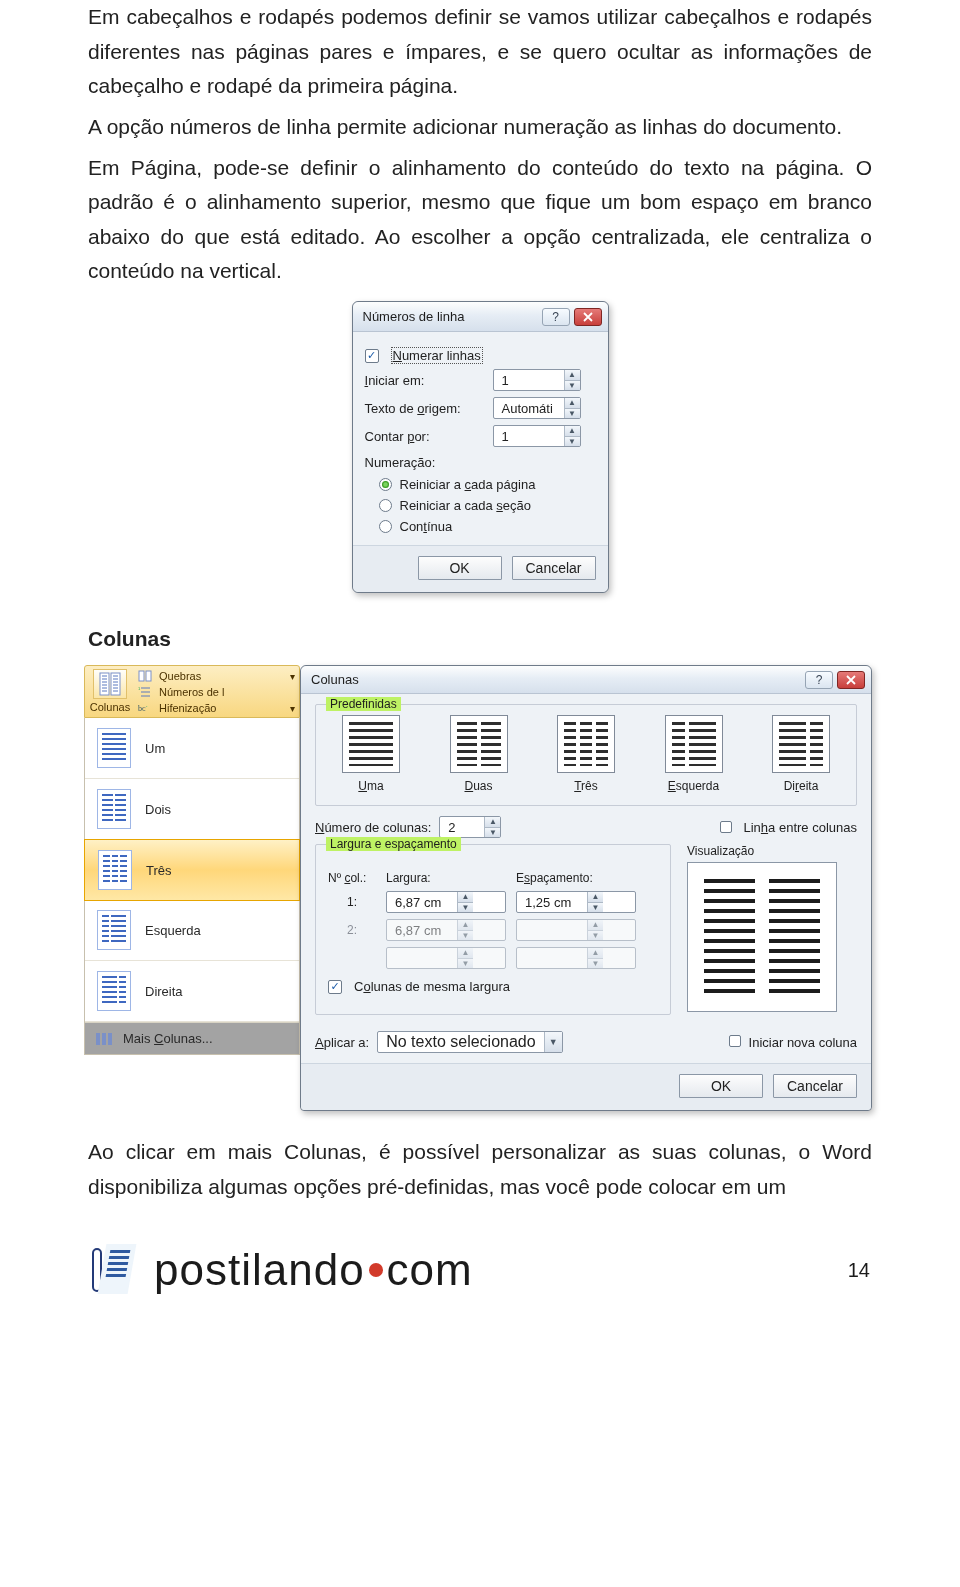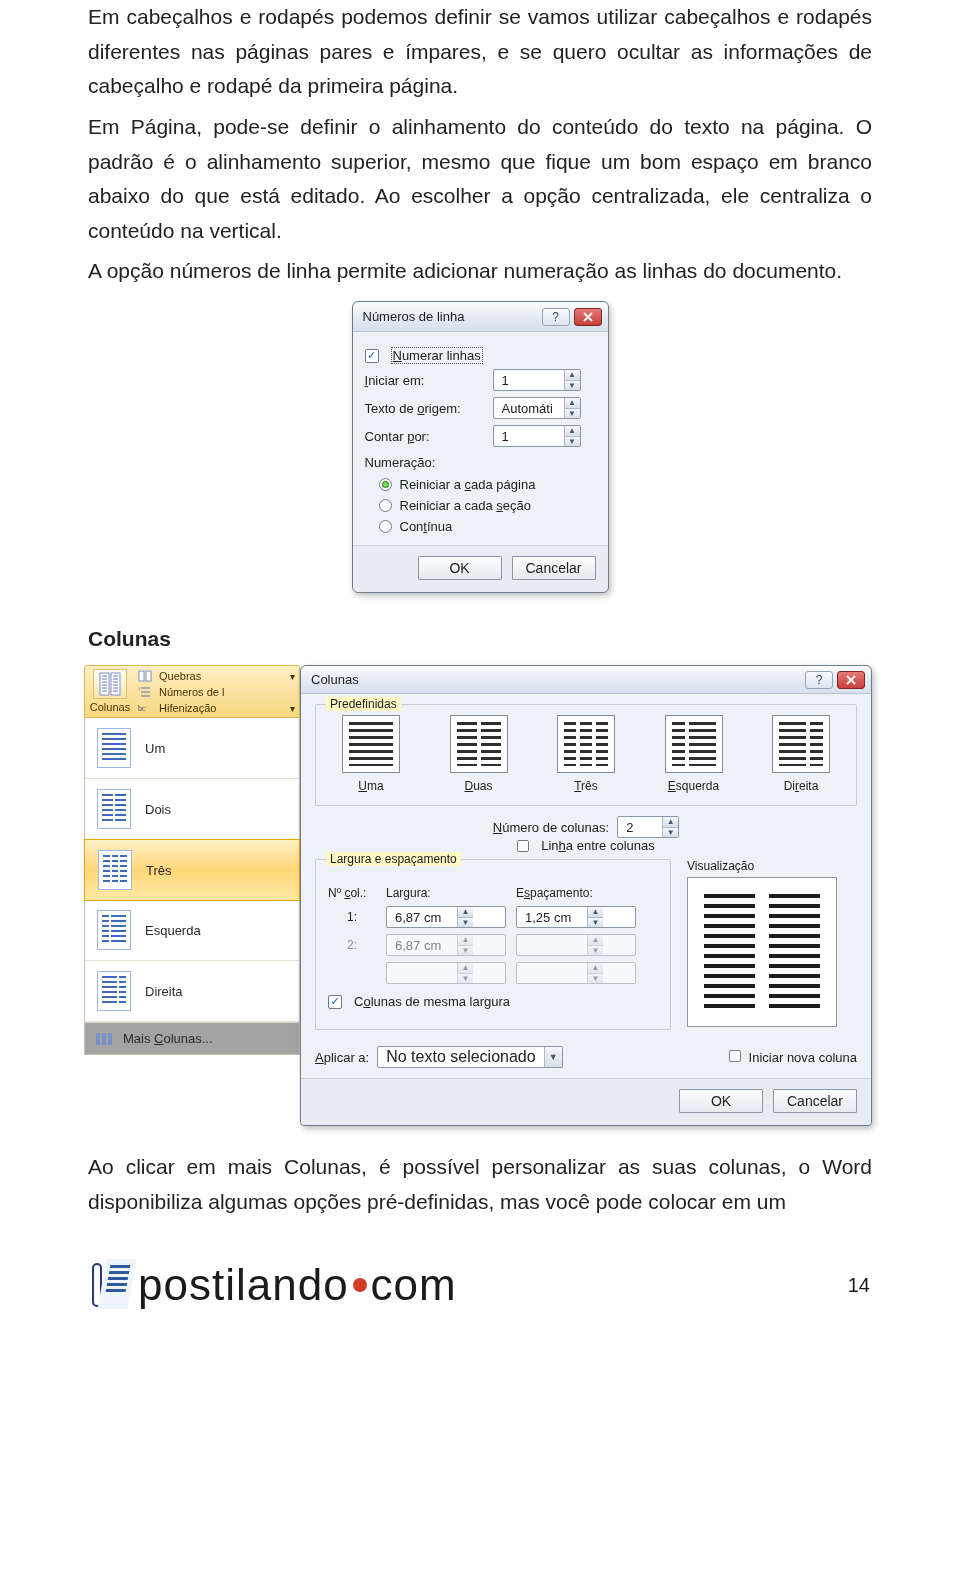--- a/index.html
+++ b/index.html
@@ -233,21 +233,21 @@
   .fieldset {
     border: 1px solid #c6ccd6;
     border-radius: 2px;
     padding: 10px 12px 12px 12px;
     position: relative;
     margin-bottom: 10px;
   }
   .fieldset .legend {
     position: absolute;
     top: -8px; left: 10px;
-    background: #fef9c3;
+    background: #bef264;
     padding: 0 4px;
     font-size: 12px; color: #1d1d1d;
   }
   .presets-row {
     display: flex; justify-content: space-between;
     gap: 4px;
   }
   .preset {
     display: flex; flex-direction: column; align-items: center; gap: 6px;
     width: 86px;
@@ -256,21 +256,21 @@
     width: 58px; height: 58px;
     border: 1px solid #808a98;
     background: #fff;
     display: flex; gap: 4px; padding: 6px;
   }
   .preset .pthumb .pc {
     flex: 1;
     background: repeating-linear-gradient(#2e2e2e 0 3px,#fff 3px 7px);
   }
   .preset .plbl { font-size: 12px; }
-  .row-line { display: flex; align-items: center; justify-content: space-between; margin: 6px 0; flex-direction: column; }
+  .row-line { display: flex; align-items: center; justify-content: space-between; margin: 6px 0; }
   .row-line .left { display: flex; align-items: center; gap: 8px; }
   .dlg2 .spin.small .val { min-width: 44px; }
   .wesp {
     display: grid;
     grid-template-columns: 48px 120px 120px;
     row-gap: 6px; column-gap: 10px;
     align-items: center;
     margin-top: 16px;
   }
   .wesp .hd { font-size: 12px; }
@@ -318,21 +318,21 @@
   }
   .muted { color:#8a8f98; }
   .chk.small { width:12px;height:12px; }
   
   .footer {
     display:flex; align-items:center; justify-content:space-between;
     margin-top: 40px;
     padding: 0 2px;
   }
   .logo {
-    display:flex; align-items:center; gap:4px;
+    display:flex; align-items:center; gap:20px;
     font-family: "Segoe UI", Arial, sans-serif;
   }
   .logo-mark {
     width:44px; height:52px;
     position:relative;
   }
   .logo-mark .ring {
     position:absolute; left:2px; top:4px;
     width:10px; height:44px;
     border:2px solid #243a78; border-radius:6px;
@@ -356,22 +356,22 @@
     margin:0 4px;
   }
   .page-num { font-size:20px; color:#1b1b1b; }
 </style>
 </head>
 <body>
 
 <div class="page">
 
   <p class="body-text">Em cabeçalhos e rodapés podemos definir se vamos utilizar cabeçalhos e rodapés diferentes nas páginas pares e ímpares, e se quero ocultar as informações de cabeçalho e rodapé da primeira página.</p>
+  <p class="body-text">A opção números de linha permite adicionar numeração as linhas do documento.</p>
   <p class="body-text">Em Página, pode-se definir o alinhamento do conteúdo do texto na página. O padrão é o alinhamento superior, mesmo que fique um bom espaço em branco abaixo do que está editado. Ao escolher a opção centralizada, ele centraliza o conteúdo na vertical.</p>
-  <p class="body-text">A opção números de linha permite adicionar numeração as linhas do documento.</p>
 
   <div class="dlg1">
     <div class="dlg1-titlebar">
       <span class="dlg1-title">Números de linha</span>
       <div class="dlg1-tbtns">
         <div class="tbtn">?</div>
         <div class="tbtn close">
           <svg viewBox="0 0 10 10">
               <path d="M1 1 L9 9 M9 1 L1 9" stroke="#fff" stroke-width="1.8"></path>
             </svg>

